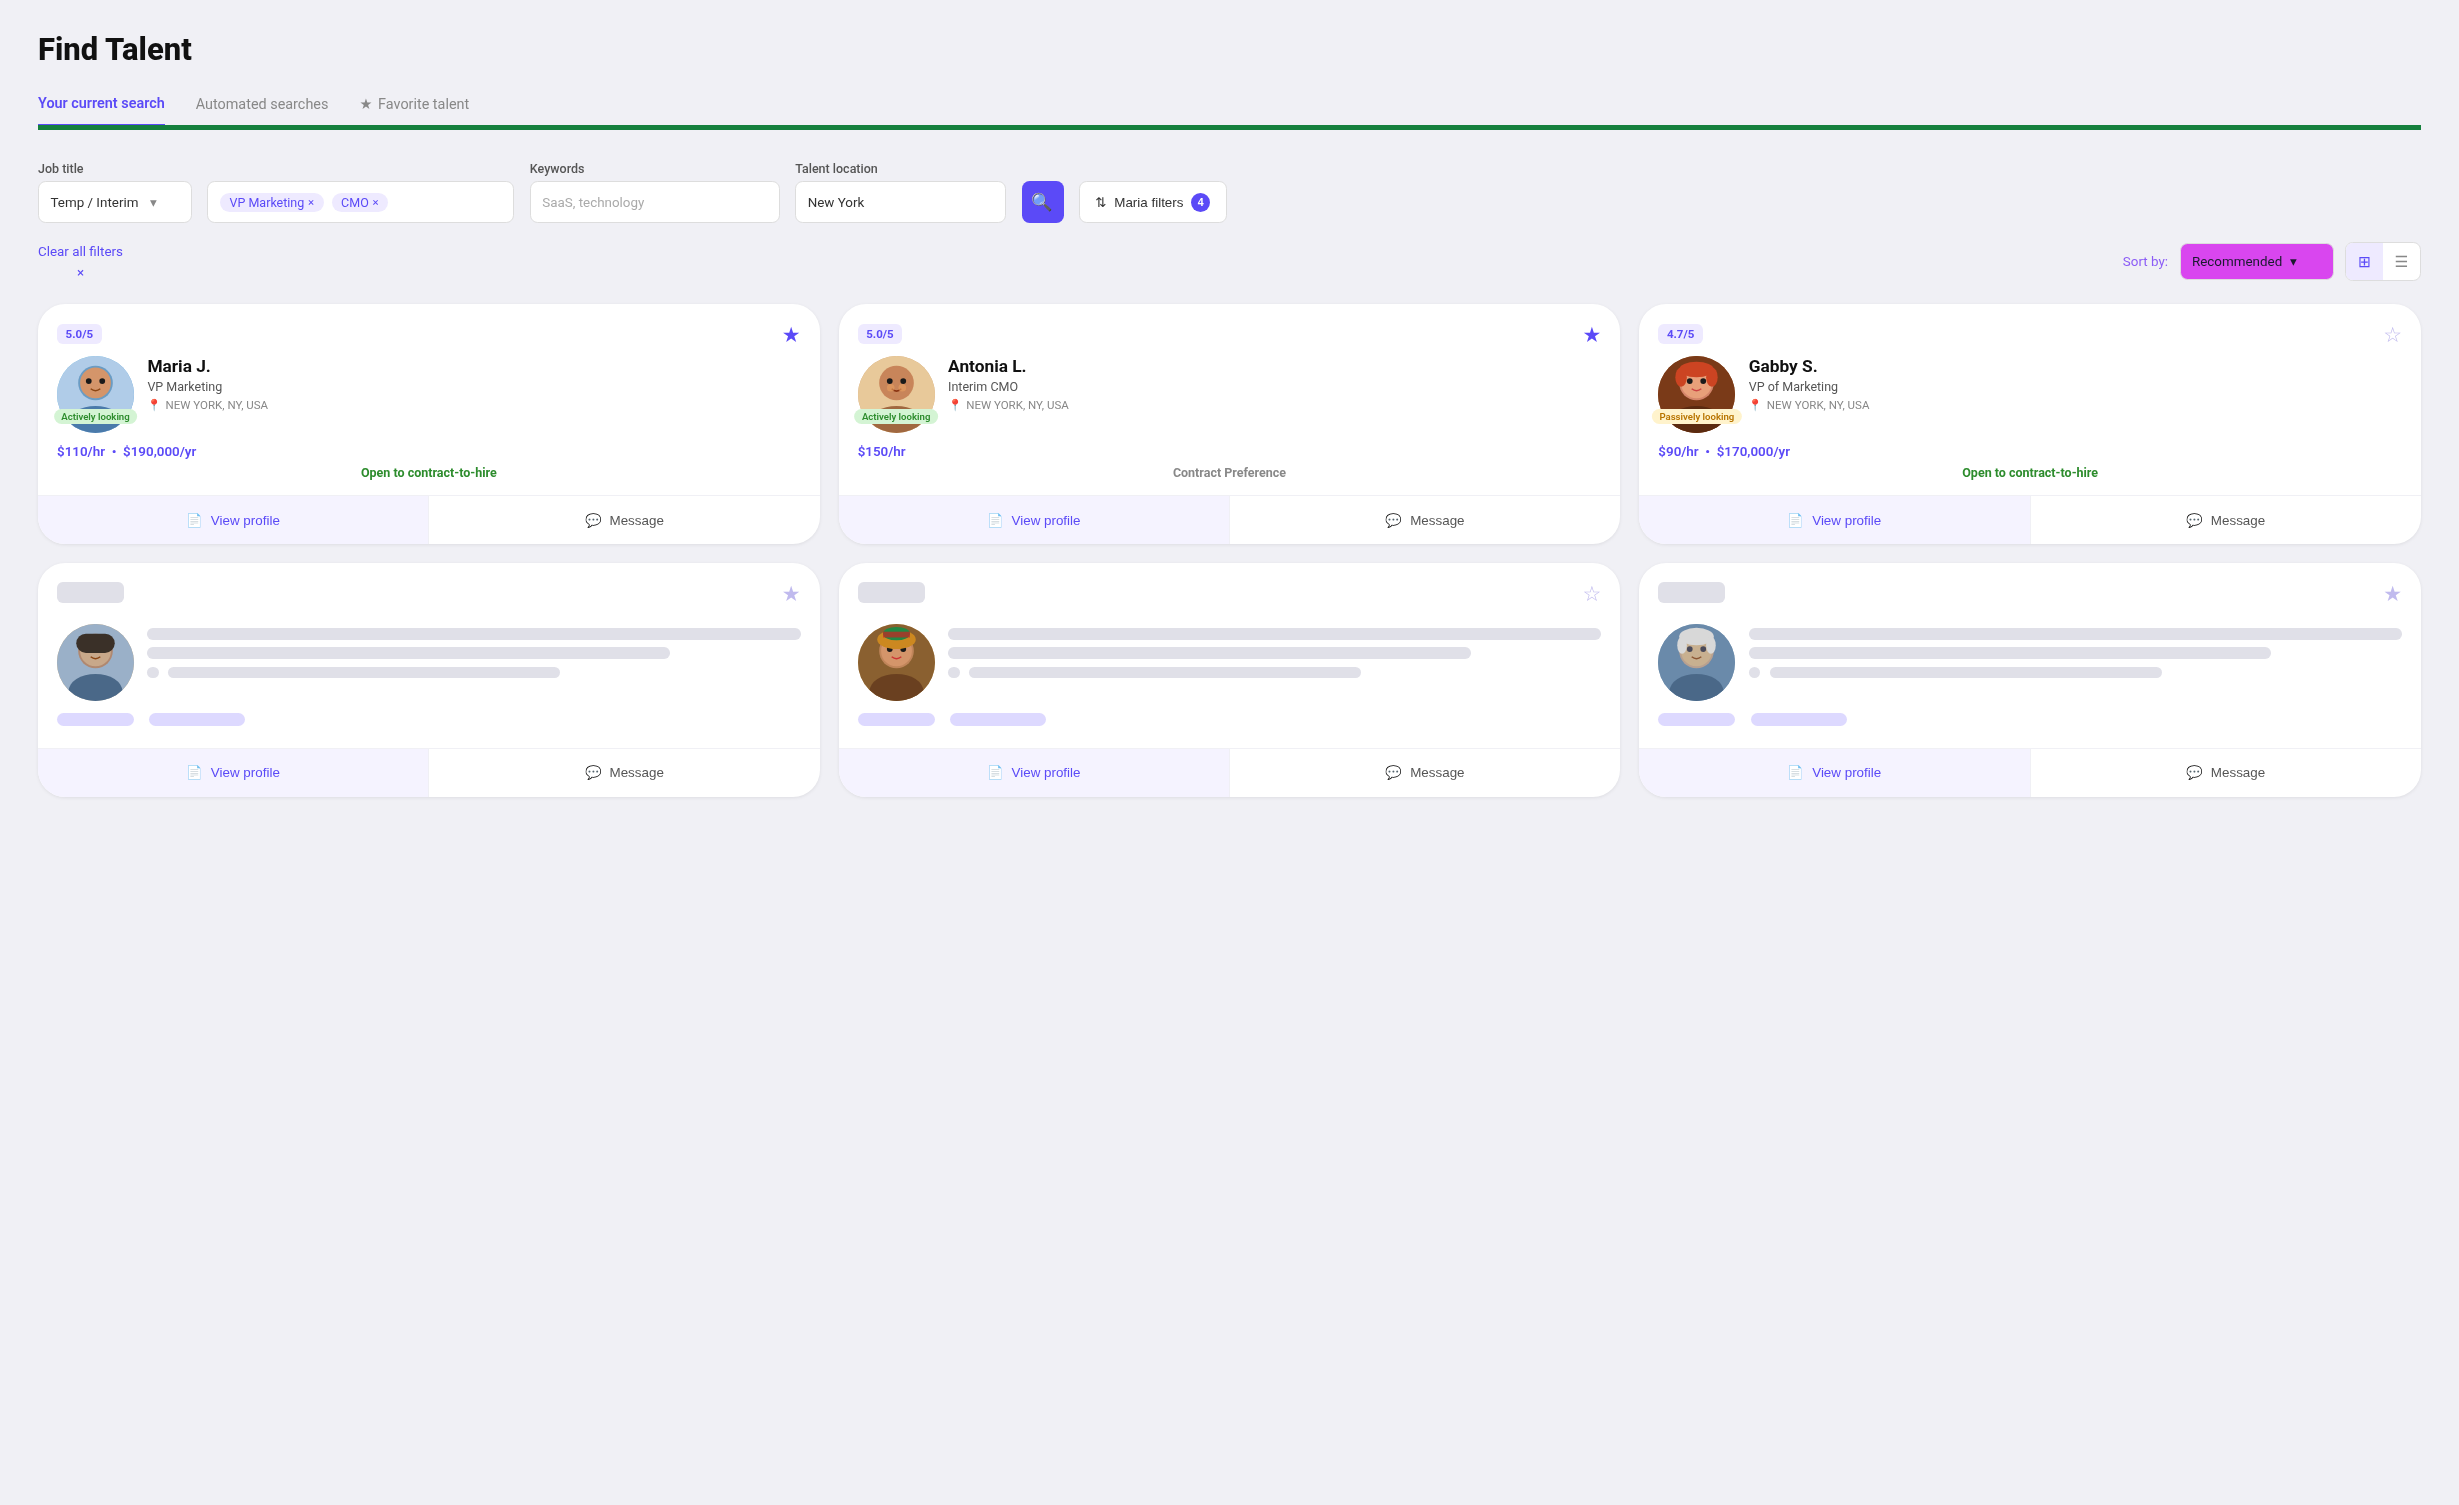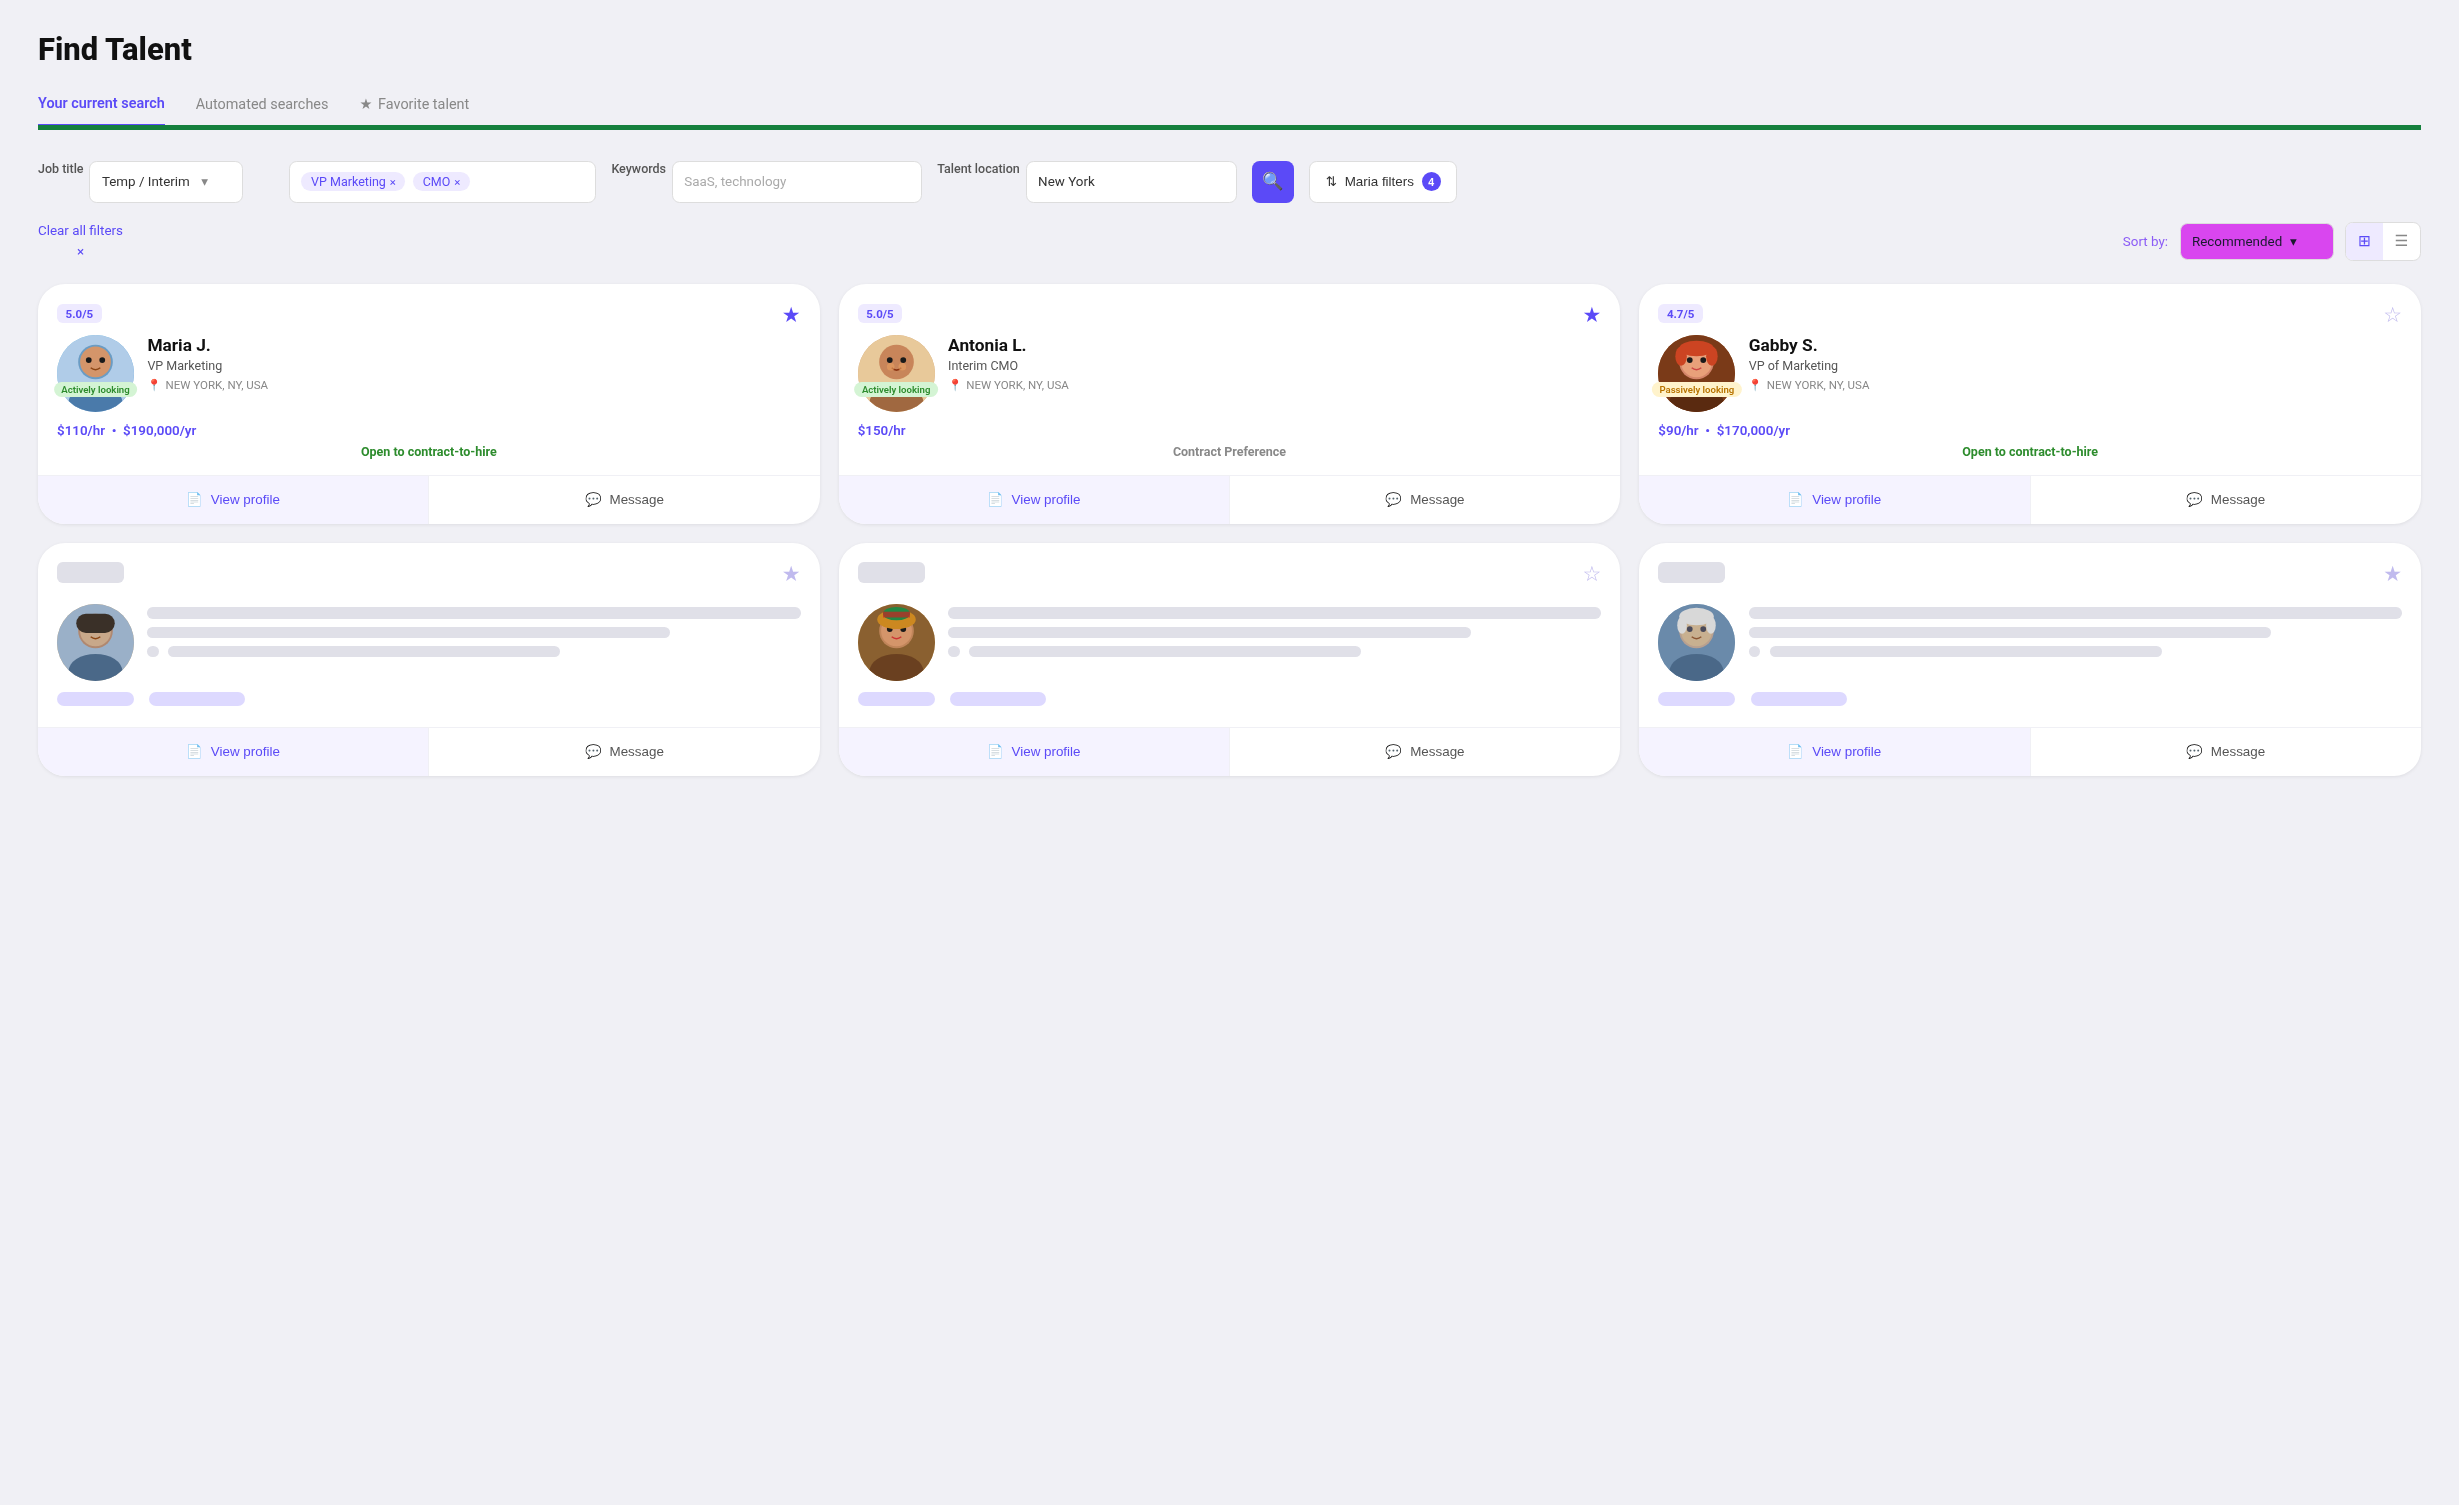--- a/index.html
+++ b/index.html
@@ -41,21 +41,21 @@
     }
 
     .filters-row {
       display: flex;
       align-items: flex-end;
       gap: 15.4px;
       margin-bottom: 19px;
     }
     .filter-group {
       display: flex;
-      flex-direction: row;
+      flex-direction: column;
       gap: 5.8px;
     }
     .filter-label {
       font-size: 12.5px;
       color: #555;
       font-weight: 500;
     }
     .filter-input {
       height: 42px;
       border: 1px solid #ddd;
@@ -257,21 +257,21 @@
     }
     .avatar {
       width: 77px;
       height: 77px;
       border-radius: 50%;
       object-fit: cover;
       overflow: hidden;
     }
     .status-badge {
       position: absolute;
-      bottom: 15px;
+      bottom: 9px;
       left: 50%;
       transform: translateX(-50%);
       font-size: 9.6px;
       font-weight: 600;
       border-radius: 19px;
       padding: 1.9px 7.7px;
       white-space: nowrap;
     }
     .status-badge.active {
       background: #d4f4d4;

